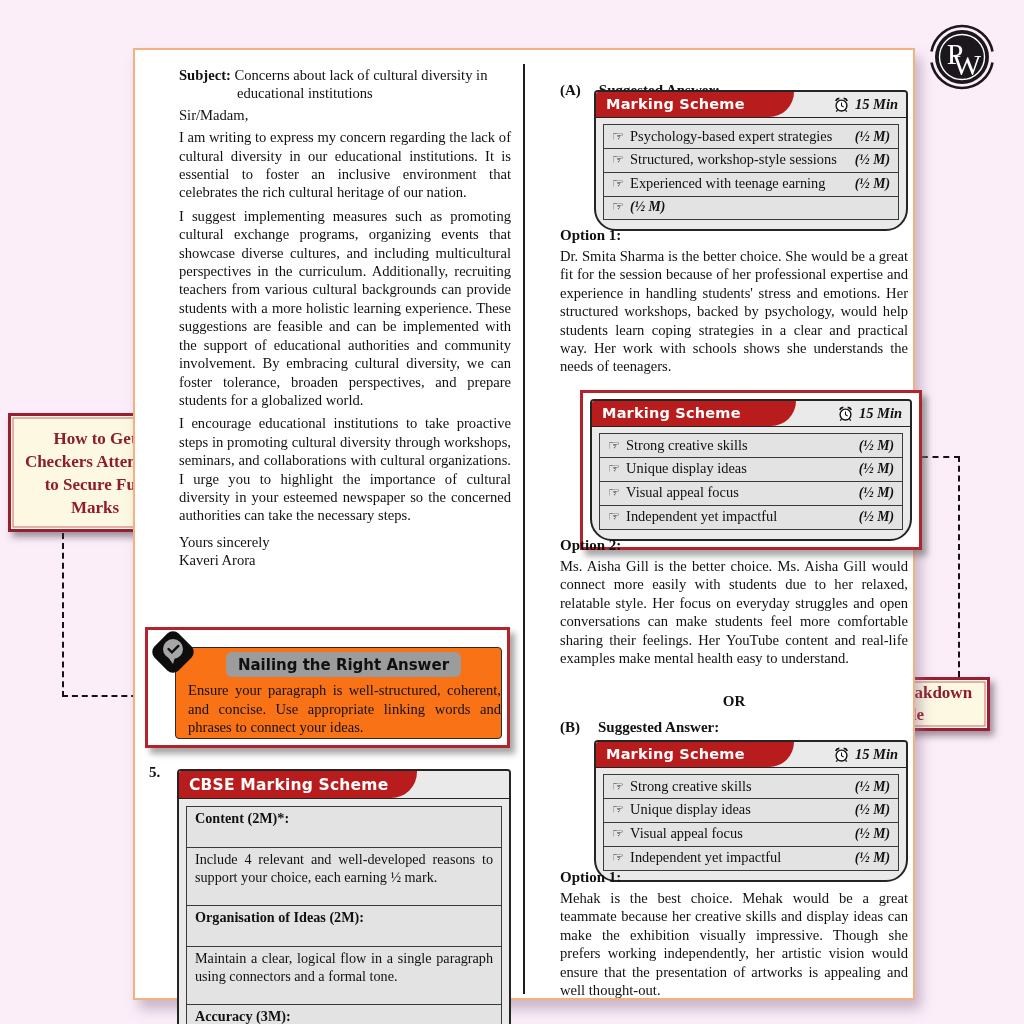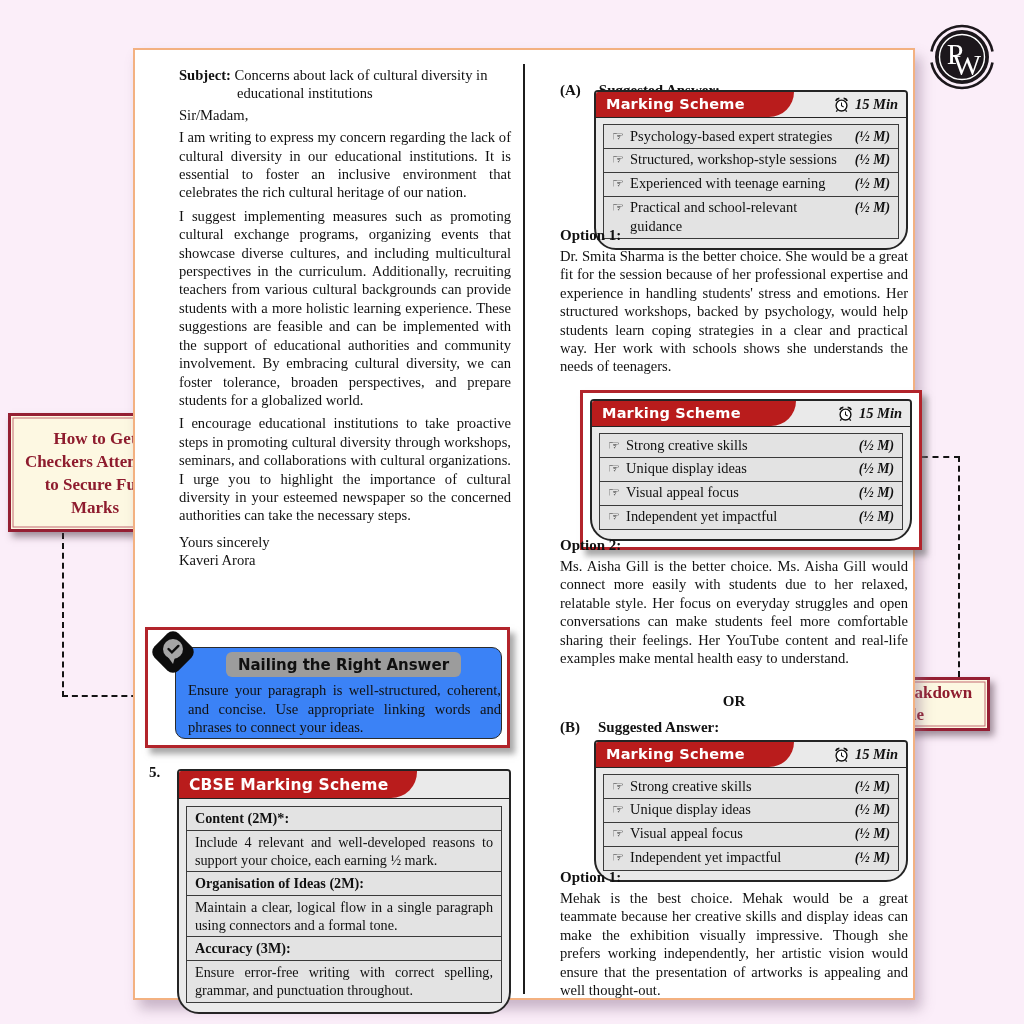--- a/index.html
+++ b/index.html
@@ -27,21 +27,21 @@
   .closing { margin-top:8px; }
 
   
   .red-frame {
     border:3.5px solid #b2242b; background:#fff;
     box-shadow:5px 6px 6px rgba(110,110,110,.6);
   }
   .nailing-frame { position:absolute; left:10px; top:577px; width:365px; height:121px; }
   .nailing-inner {
     position:absolute; left:27px; top:17px; right:5px; bottom:6px;
-    background:#3b82f6; border:1.6px solid #2b2b2b; border-radius:10px;
+    background:#f97316; border:1.6px solid #2b2b2b; border-radius:4px;
   }
   .nailing-pill {
     position:absolute; left:50px; top:4px; width:235px; height:25px;
     background:#9c9c9c; border-radius:6px; color:#101010;
     font-family:"DejaVu Sans", sans-serif; font-weight:700; font-size:15px;
     display:flex; align-items:center; justify-content:center;
   }
   .nailing-body {
     position:absolute; left:12px; right:0; top:33px;
     font-size:14.6px; line-height:18.6px; text-align:justify;
@@ -74,21 +74,21 @@
   .scheme-row:first-child { margin-top:0; }
   .scheme-row .ptr { font-size:13.5px; color:#222; }
   .scheme-row .lbl { flex:1; }
   .scheme-row .mk { font-weight:700; font-style:italic; white-space:nowrap; font-size:13.8px; }
 
   .cbse-wrap { position:absolute; left:42px; top:719px; width:334px; }
   .qnum { position:absolute; left:14px; top:714px; font-weight:700; font-size:15px; }
   .cbse-head { height:28px; }
   .cbse-head .dark { width:72%; font-size:15.5px; }
   .cbse-rows { padding:7px 7px 9px; }
-  .cbse-row { display:block; padding:2px 8px 3px; font-size:14.2px; line-height:18px; }
+  .cbse-row { display:block; padding:2px 8px 20px; font-size:14.2px; line-height:18px; }
   .cbse-row.hd { font-weight:700; }
   .cbse-row.bd { text-align:justify; }
 
   
   .right-col { position:absolute; left:425px; top:0; width:348px; font-size:14.6px; line-height:18.4px; }
   .sec-line { position:absolute; left:0; width:100%; font-weight:700; font-size:15px; }
   .sec-line .sec-title { margin-left:18px; }
   .opt-head { position:absolute; font-weight:700; font-size:15px; }
   .opt-para { position:absolute; width:348px; text-align:justify; }
   .abs-scheme { position:absolute; left:34px; width:314px; }
@@ -211,21 +211,20 @@
             <span class="lbl">Structured, workshop-style sessions</span>
             <span class="mk">(½ M)</span>
           </div>
         <div class="scheme-row">
             <span class="ptr">☞</span>
             <span class="lbl">Experienced with teenage earning</span>
             <span class="mk">(½ M)</span>
           </div>
         <div class="scheme-row">
             <span class="ptr">☞</span>
-            <span class="lbl">Practical and school-relevant guidance</span>
             <span class="mk">(½ M)</span>
           </div>
       </div>
     </div>
 
     <div class="opt-head" style="top:176px;">Option 1:</div>
     <div class="opt-para" style="top:197px;">Dr. Smita Sharma is the better choice. She would be a great fit for the session because of her professional expertise and experience in handling students' stress and emotions. Her structured workshops, backed by psychology, would help students learn coping strategies in a clear and practical way. Her work with schools shows she understands the needs of teenagers.</div>
 
     <div class="red-frame mid-frame">
       <div class="scheme-box">

